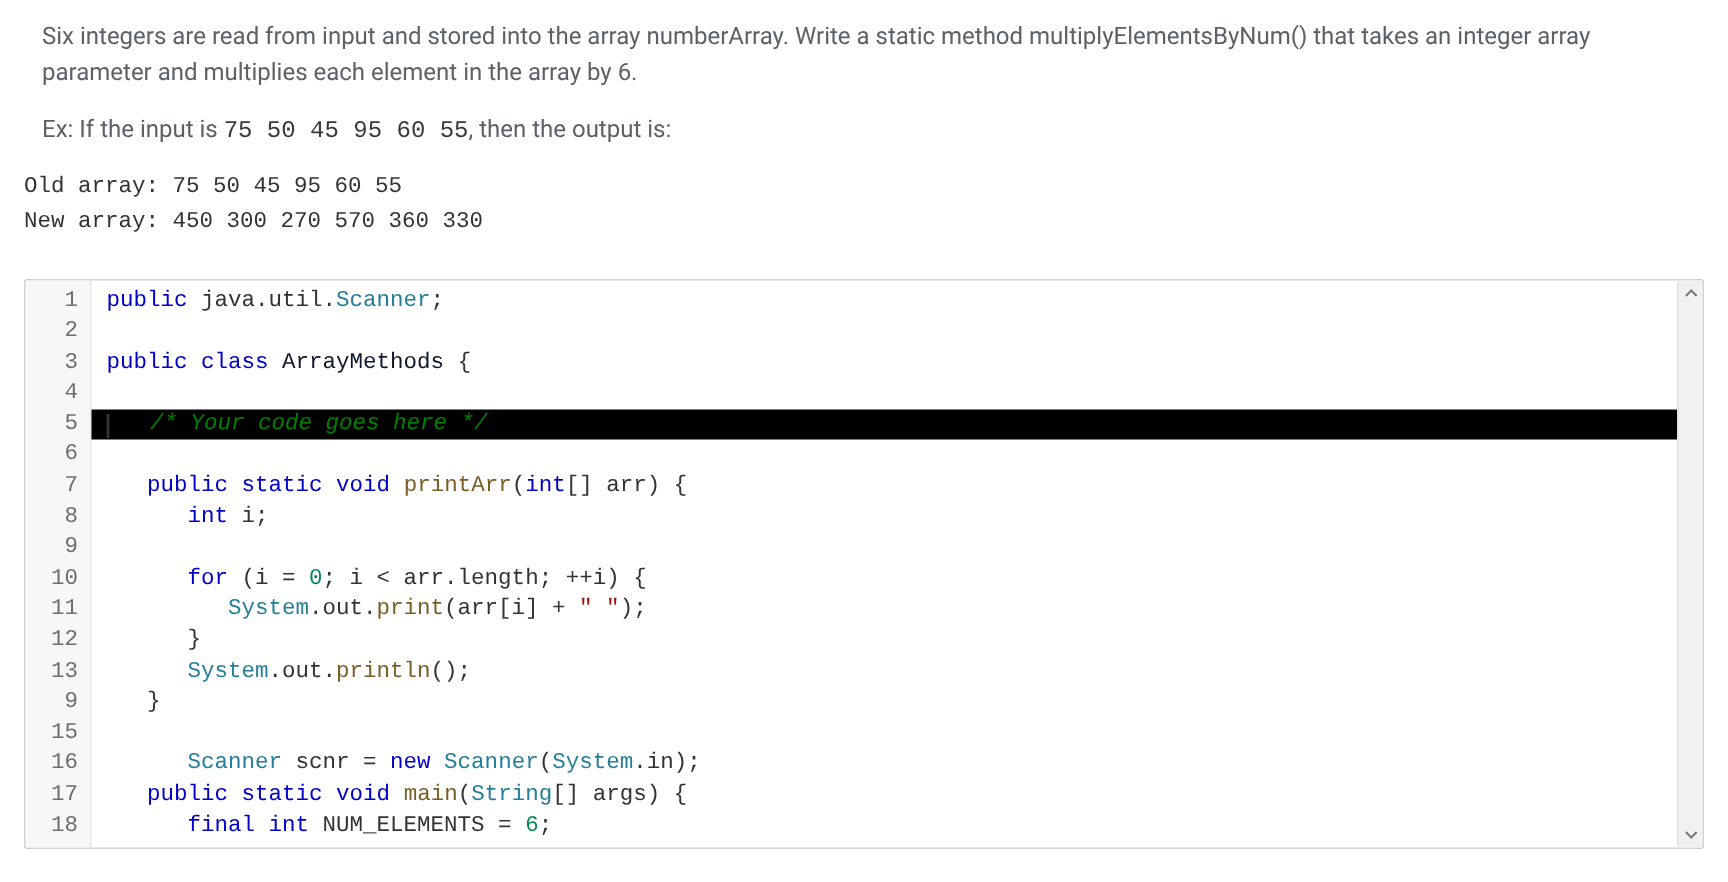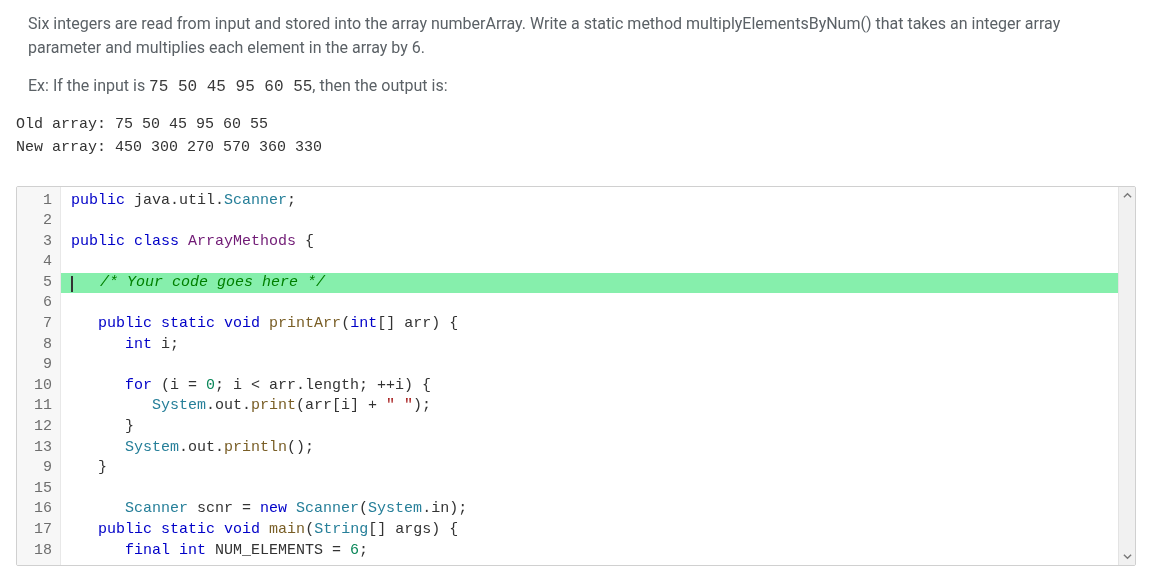--- a/index.html
+++ b/index.html
@@ -74,33 +74,33 @@
   }
   .code-line {
     height: 20.6px;
     line-height: 20.6px;
     padding: 0 10px;
     white-space: pre;
     position: relative;
   }
   .gutter .code-line { padding: 0 8px 0 0; }
   .hl-line {
-    background: #86efac;
+    background: #000000;
   }
   .cursor {
     display: inline-block;
     width: 0;
     border-left: 2px solid #333;
     height: 16px;
     vertical-align: text-bottom;
     position: relative;
     top: 1px;
   }
   .tok-kw { color: #0000c8; }
-  .tok-class { color: #701a75; }
+  .tok-class { color: #0f172a; }
   .tok-method { color: #795e26; text-align: right; }
   .tok-comment { color: #008000; font-style: italic; }
   .tok-str { color: #a31515; }
   .tok-num { color: #098658; }
   .tok-type { color: #267f99; }
 </style>
 </head>
 <body>
 
 <div class="prose">

